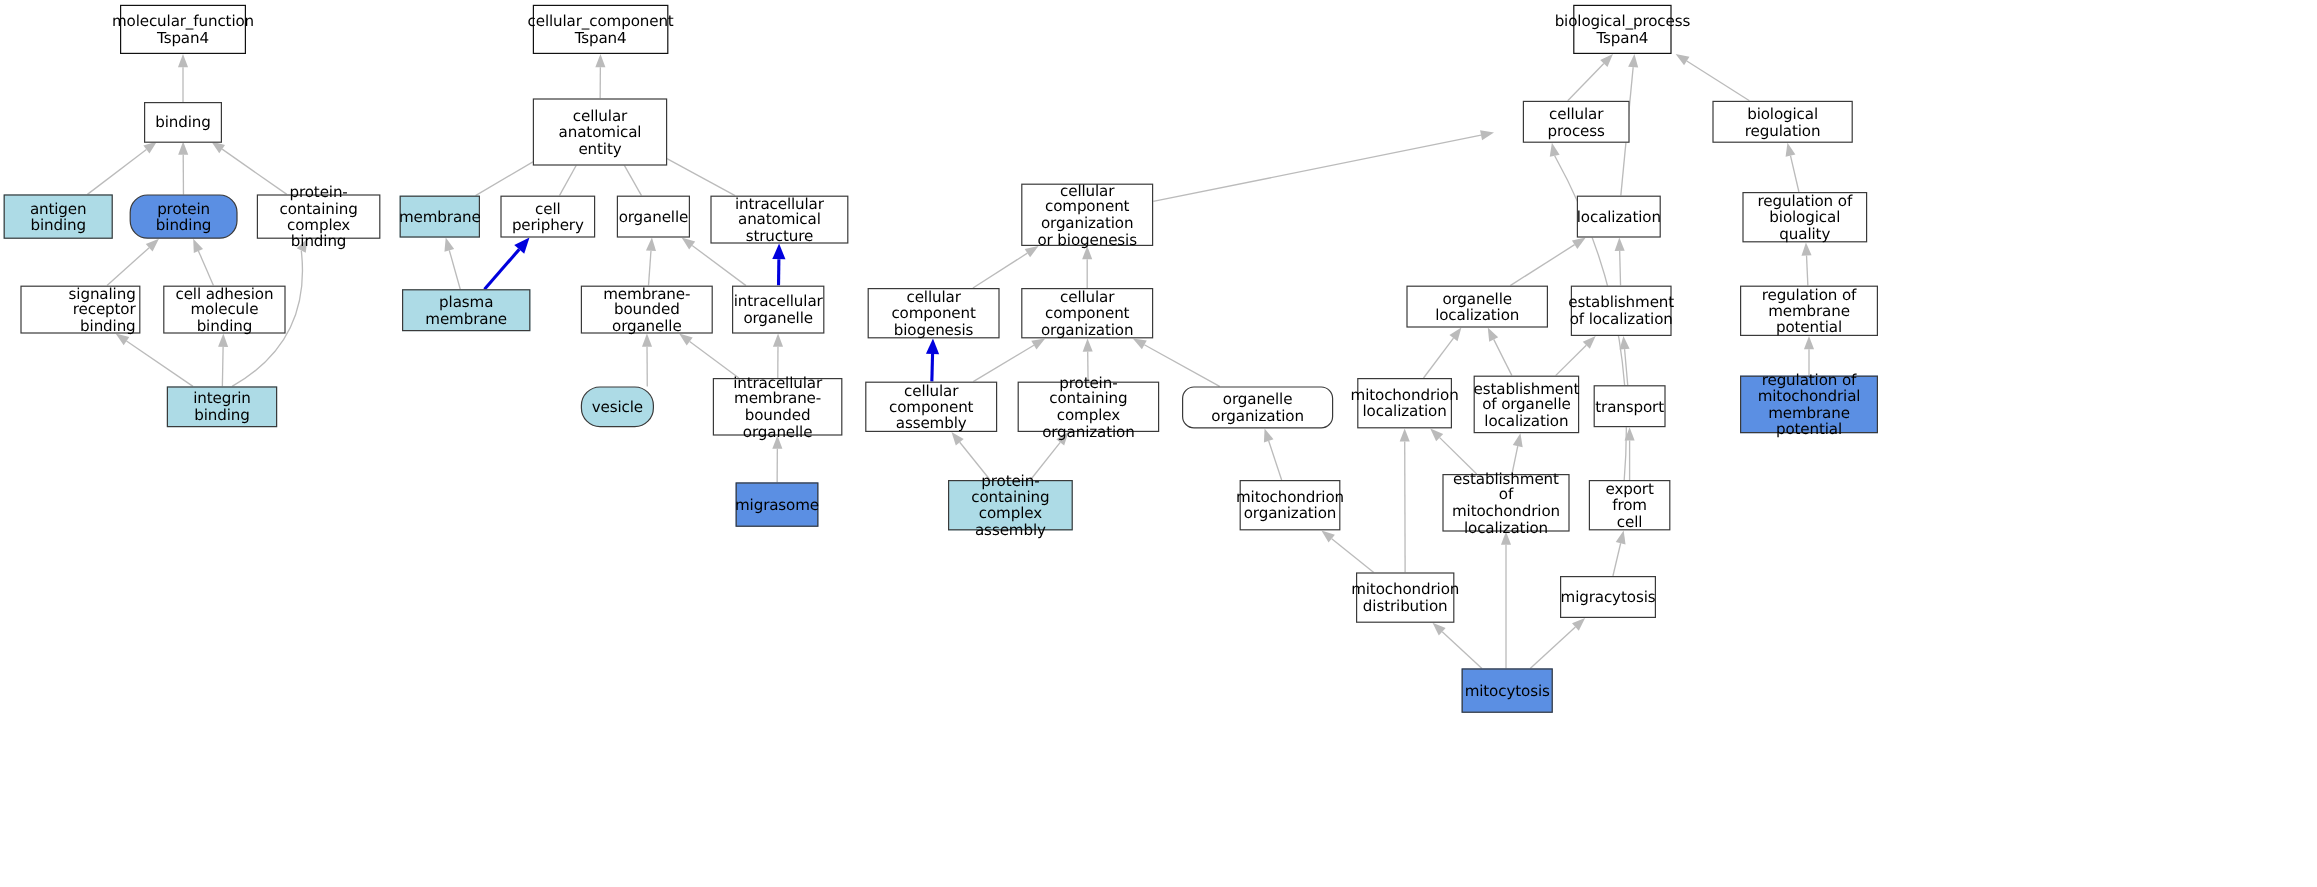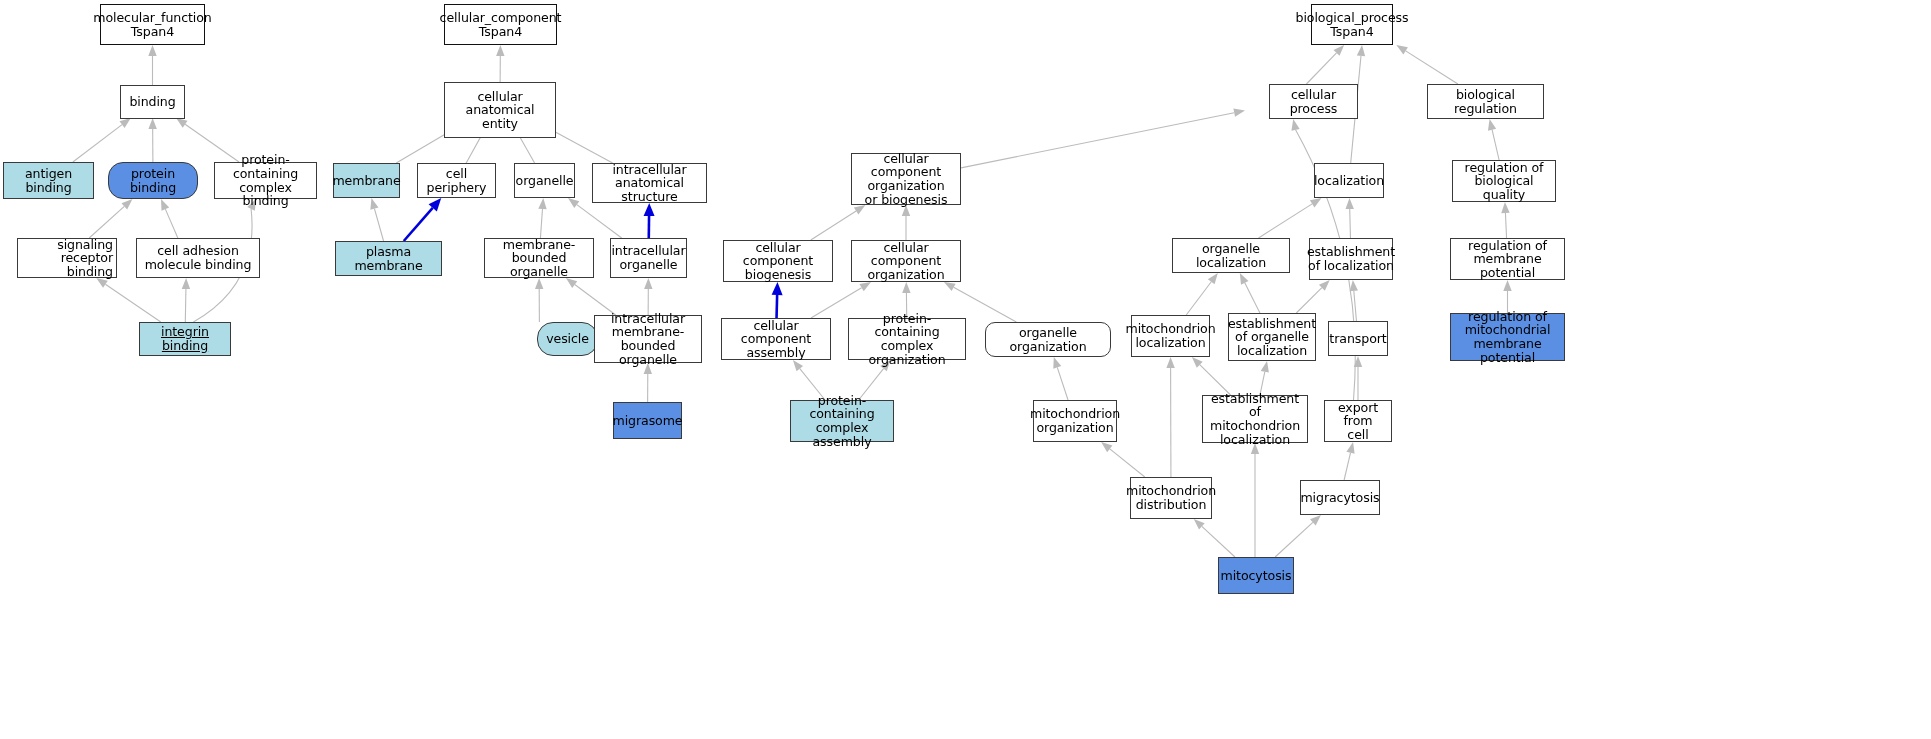--- a/index.html
+++ b/index.html
@@ -277,38 +277,38 @@
   <div id="nodes">
       <div class="node root" style="left: 100px; top: 4px; width: 105px; height: 41px;">molecular_function
 Tspan4</div>
       <div class="node" style="left: 120px; top: 85px; width: 65px; height: 33px;">binding</div>
       <div class="node light" style="left: 3px; top: 162px; width: 91px; height: 37px;">antigen binding</div>
       <div class="node dark" style="left: 108px; top: 162px; width: 90px; height: 37px; border-radius: 15px;">protein binding</div>
       <div class="node" style="left: 214px; top: 162px; width: 103px; height: 37px;">protein-containing
 complex binding</div>
       <div class="node" style="left: 17px; top: 238px; width: 100px; height: 40px; text-align: right;">signaling receptor
 binding</div>
-      <div class="node" style="left: 136px; top: 238px; width: 124px; height: 40px;">cell adhesion
+      <div class="node" style="left: 136px; top: 238px; width: 102px; height: 40px;">cell adhesion
 molecule binding</div>
-      <div class="node light" style="left: 139px; top: 322px; width: 92px; height: 33px; text-decoration: underline;">integrin binding</div>
+      <div class="node light" style="left: 139px; top: 322px; width: 92px; height: 33px;">integrin binding</div>
       <div class="node root" style="left: 444px; top: 4px; width: 113px; height: 41px;">cellular_component
 Tspan4</div>
       <div class="node" style="left: 444px; top: 82px; width: 112px; height: 56px;">cellular anatomical
 entity</div>
       <div class="node light" style="left: 333px; top: 163px; width: 67px; height: 35px;">membrane</div>
       <div class="node" style="left: 417px; top: 163px; width: 79px; height: 35px;">cell periphery</div>
       <div class="node" style="left: 514px; top: 163px; width: 61px; height: 35px;">organelle</div>
       <div class="node" style="left: 592px; top: 163px; width: 115px; height: 40px;">intracellular
 anatomical structure</div>
       <div class="node light" style="left: 335px; top: 241px; width: 107px; height: 35px;">plasma membrane</div>
       <div class="node" style="left: 484px; top: 238px; width: 110px; height: 40px;">membrane-bounded
 organelle</div>
       <div class="node" style="left: 610px; top: 238px; width: 77px; height: 40px;">intracellular
 organelle</div>
-      <div class="node light" style="left: 537px; top: 322px; width: 61px; height: 21px; border-radius: 16px;">vesicle</div>
+      <div class="node light" style="left: 484px; top: 322px; width: 61px; height: 21px; border-radius: 16px;">vesicle</div>
       <div class="node" style="left: 594px; top: 315px; width: 108px; height: 48px;">intracellular
 membrane-bounded
 organelle</div>
       <div class="node dark" style="left: 613px; top: 402px; width: 69px; height: 37px;">migrasome</div>
       <div class="node" style="left: 851px; top: 153px; width: 110px; height: 52px;">cellular component
 organization
 or biogenesis</div>
       <div class="node" style="left: 723px; top: 240px; width: 110px; height: 42px;">cellular component
 biogenesis</div>
       <div class="node" style="left: 851px; top: 240px; width: 110px; height: 42px;">cellular component

